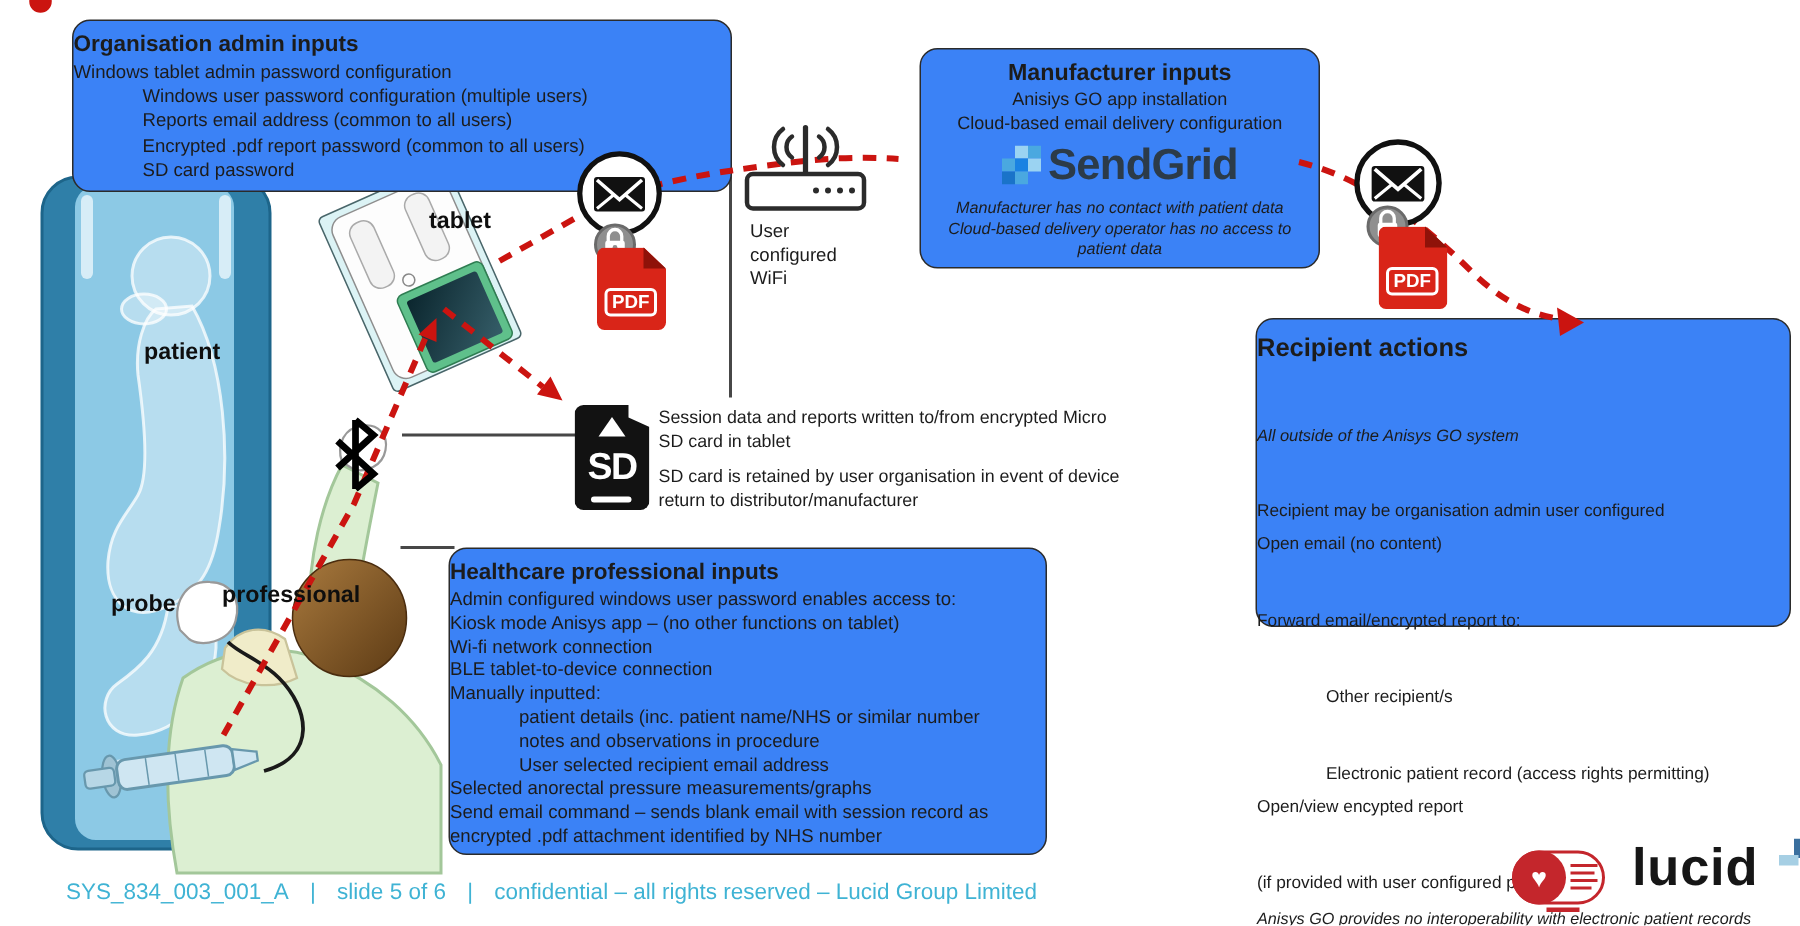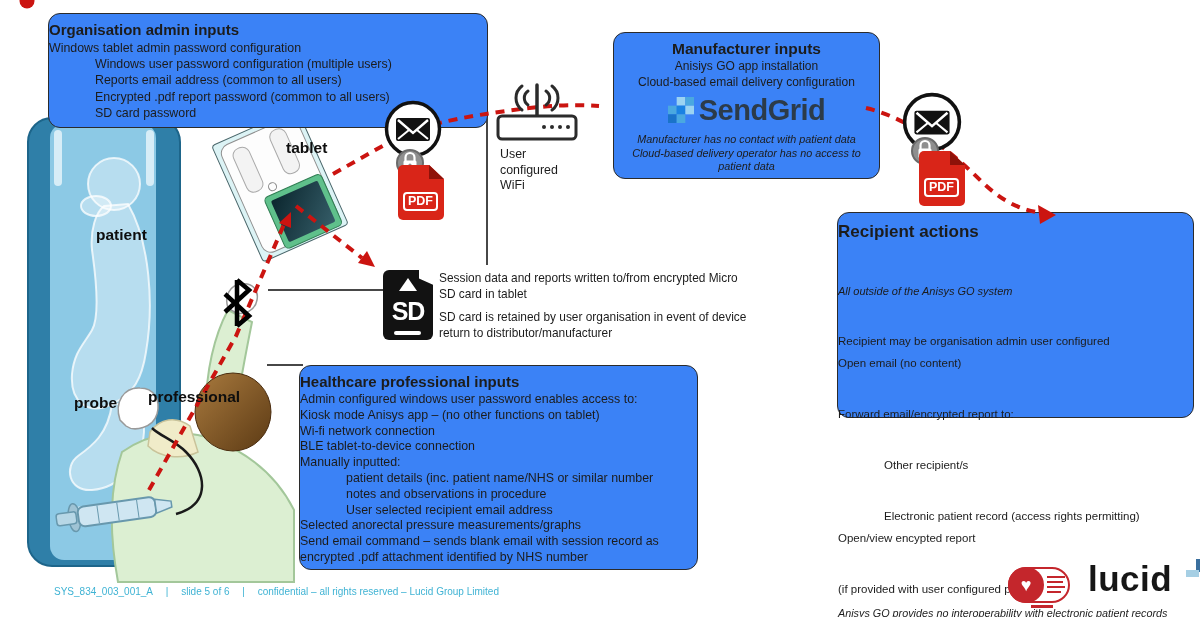--- a/index.html
+++ b/index.html
@@ -55,21 +55,21 @@
   
   .tablet{position:absolute;left:233px;top:121px;width:94px;height:128px;transform:rotate(-24deg);}
   .t-outer{position:absolute;inset:0;background:#dcf3f5;border:1px solid #49666a;border-radius:4px;}
   .t-face{position:absolute;inset:5px;background:#fdfdfd;border:1.5px solid #8e8e8e;border-radius:10px;}
   .t-slot{position:absolute;width:16px;height:46px;border:1.5px solid #aaa;border-radius:8px;background:#f3f3f3;}
   .t-cam{position:absolute;left:29px;top:52px;width:7px;height:7px;border:1.5px solid #888;border-radius:50%;}
   .t-screen{position:absolute;left:20px;top:63px;width:61px;height:55px;background:#5fc08b;
             border:1px solid #2f7d52;border-radius:5px;}
   .t-screen-in{position:absolute;inset:5px;background:linear-gradient(135deg,#0b262e,#355d68);border-radius:2px;}
   
-  #footer{position:absolute;left:54px;top:586px;font-size:10px;color:#3fb3d4;white-space:nowrap;}
+  #footer{position:absolute;left:44px;top:586px;font-size:15px;color:#3fb3d4;white-space:nowrap;}
   #footer span{margin-right:10px;}
   
   .badge{position:absolute;left:1008px;top:567px;width:62px;height:36px;border:2px solid #c4262c;
          border-radius:18px;background:#fff;box-sizing:border-box;}
   .badge-circle{position:absolute;left:-2px;top:-2px;width:36px;height:36px;background:#c4262c;
                 border-radius:50%;display:flex;align-items:center;justify-content:center;
                 color:#fff;font-size:18px;line-height:18px;}
   .badge-stripe{position:absolute;left:37px;height:2px;background:#c4262c;}
   .badge-underbar{position:absolute;left:1031px;top:605px;width:22px;height:3px;background:#c4262c;}
   .lucid{position:absolute;left:1088px;top:558px;font-size:35px;font-weight:bold;color:#161616;

